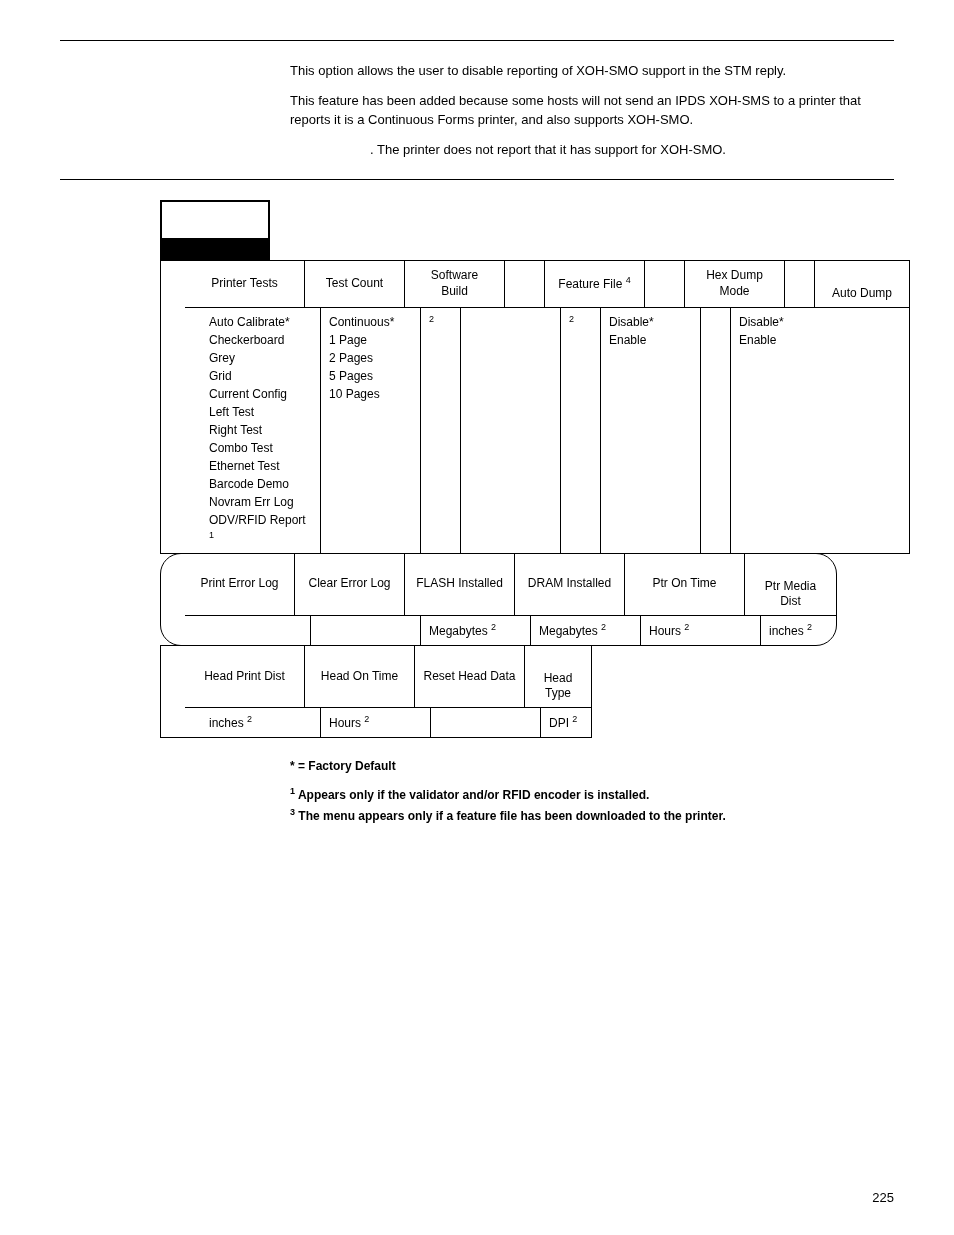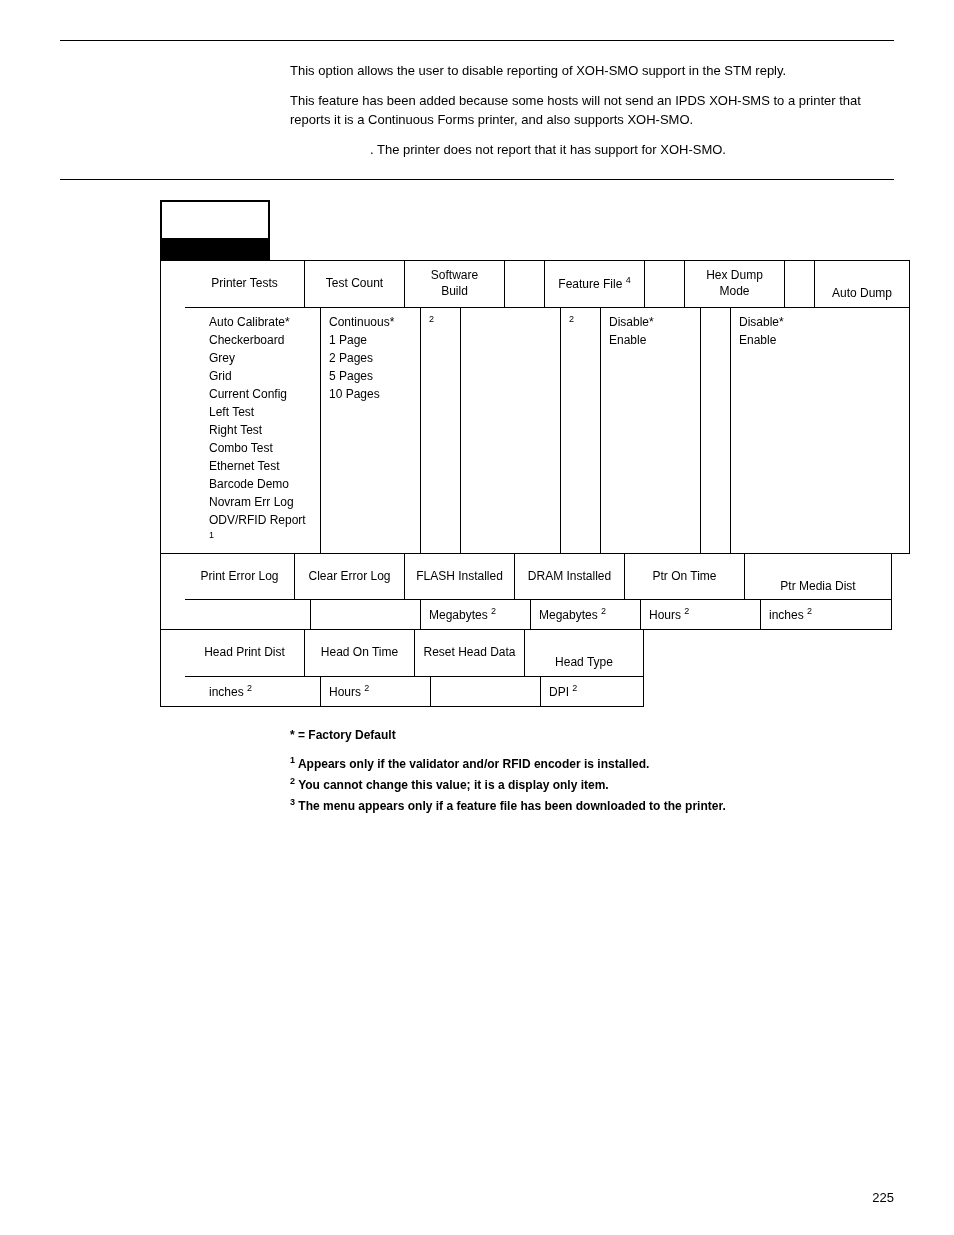--- a/index.html
+++ b/index.html
@@ -213,21 +213,21 @@
           Disable*<br>Enable
         </div>
         <div class="diag-content-cell" style="width:30px;">
         </div>
         <div class="diag-content-cell" style="flex:1; border-right:none;">
           Disable*<br>Enable
         </div>
       </div>
     </div>
 
-    <div class="diag-section" style="width:732px; margin-top:-1px;">
+    <div class="diag-section" style="width:677px; margin-top:-1px;border-radius:21px;">
 
       <div class="diag-header-row">
         <div class="diag-header-cell" style="width:110px;">
           <span>Print Error Log</span>
         </div>
         <div class="diag-header-cell" style="width:110px;">
           <span>Clear Error Log</span>
         </div>
         <div class="diag-header-cell" style="width:110px;">
           <span>FLASH Installed</span>
@@ -256,21 +256,21 @@
         </div>
         <div class="diag-content-cell" style="width:120px;">
           Hours <sup>2</sup>
         </div>
         <div class="diag-content-cell" style="flex:1; border-right:none;">
           inches <sup>2</sup>
         </div>
       </div>
     </div>
 
-    <div class="diag-section" style="width:484px; margin-top:-1px;">
+    <div class="diag-section" style="width:432px; margin-top:-1px;">
 
       <div class="diag-header-row">
         <div class="diag-header-cell" style="width:120px;">
           <span>Head Print Dist</span>
         </div>
         <div class="diag-header-cell" style="width:110px;">
           <span>Head On Time</span>
         </div>
         <div class="diag-header-cell" style="width:110px;">
           <span>Reset Head Data</span>
@@ -298,23 +298,20 @@
   </div>
 
   <div class="notes-section">
     <div class="note-line" style="margin-bottom:8px;">
       <span>* = Factory Default</span>
     </div>
     <div class="note-line">
       <sup>1</sup> <span>Appears only if the validator and/or RFID encoder is installed.</span>
     </div>
     <div class="note-line">
-      <sup>2</sup> <span>You cannot change this value; it is a display only item.</span>
-    </div>
-    <div class="note-line">
       <sup>3</sup> <span>The menu appears only if a feature file has been downloaded to the printer.</span>
     </div>
   </div>
 
   <div class="page-number">
     <span>225</span>
   </div>
 
 </div>
 

